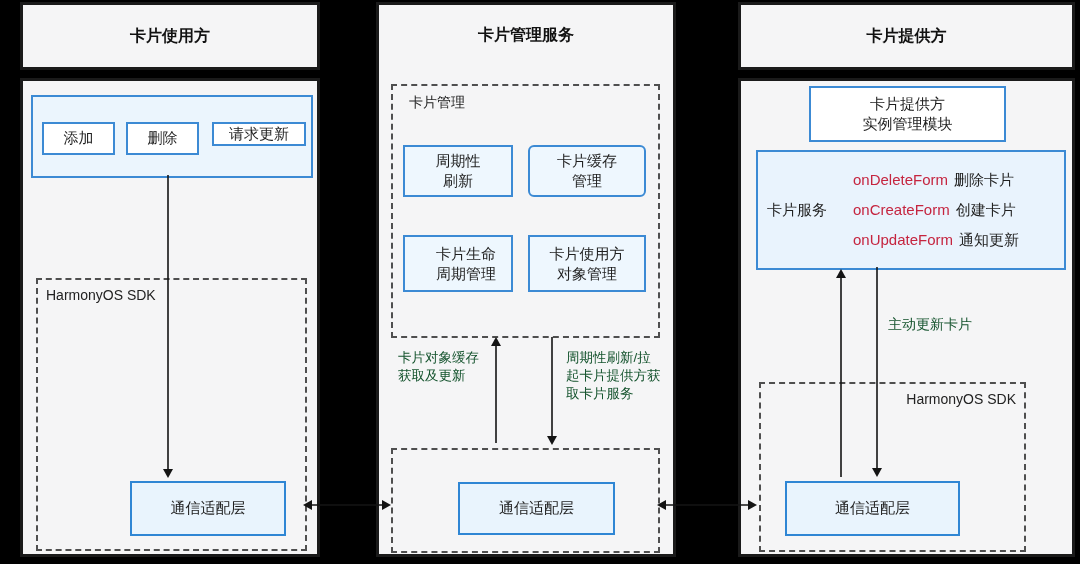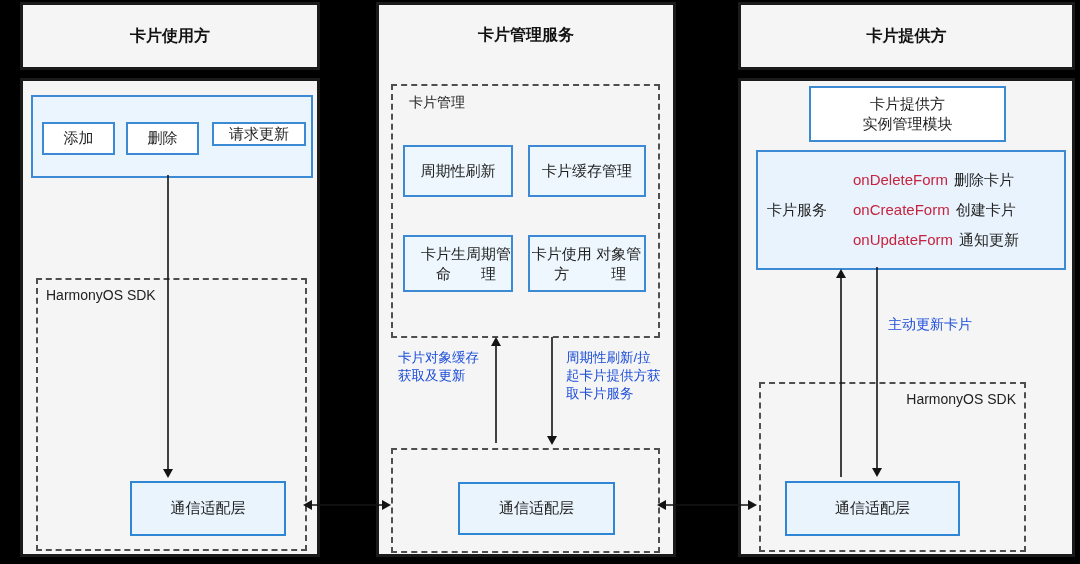--- a/index.html
+++ b/index.html
@@ -19,35 +19,35 @@
   }
   .whitebox {
     position:absolute; box-sizing:border-box;
     border:2px solid #3c8ad4; background:#ffffff;
     display:flex; align-items:center; justify-content:center;
     font-size:15px; text-align:center;
   }
   .module {
     position:absolute; box-sizing:border-box;
     border:2px solid #3c8ad4; background:#eef7fe;
-    display:flex; flex-direction:row; align-items:center; justify-content:center;
+    display:flex; flex-direction:column; align-items:center; justify-content:center;
     font-size:15px; line-height:20px; text-align:center;
   }
   .adapter {
     position:absolute; box-sizing:border-box;
     border:2px solid #2f86d4; background:#e9f4fd;
     display:flex; align-items:center; justify-content:center;
     font-size:15px;
   }
   .dashed {
     position:absolute; box-sizing:border-box;
     border:2px dashed #4f4f4f;
   }
   .dash-label { position:absolute; font-size:14px; color:#222; white-space:nowrap; }
-  .note { position:absolute; font-size:13.5px; color:#1d4ed8; line-height:18px; white-space:nowrap; }
+  .note { position:absolute; font-size:13.5px; color:#14532d; line-height:18px; white-space:nowrap; }
   .col2-title { position:absolute; left:0; top:20px; width:100%; text-align:center; }
   .service-box {
     position:absolute; box-sizing:border-box;
     border:2px solid #3c8ad4; background:#e9f3fd;
   }
   .service-label {
     position:absolute; left:9px; top:50%; transform:translateY(-50%);
     font-size:15px; color:#1f1f1f;text-align:center;
   }
   .cb-list {
@@ -89,21 +89,21 @@
 
     <div class="col2-title panel-title">卡片管理服务</div>
 
     <div class="dashed" style="left:12px; top:79px; width:269px; height:254px;">
       <div class="dash-label" style="left:16px; top:8px;">卡片管理</div>
 
       <div class="module" style="left:10px; top:59px; width:110px; height:52px;">
         <span>周期性</span>
         <span>刷新</span>
       </div>
-      <div class="module" style="left:135px; top:59px; width:118px; height:52px;">
+      <div class="module" style="left:135px; top:59px; width:118px; height:52px;border-radius:6px;">
         <span>卡片缓存</span>
         <span>管理</span>
       </div>
       <div class="module" style="left:10px; top:149px; width:110px; height:57px;padding-left:16px;">
         <span>卡片生命</span>
         <span>周期管理</span>
       </div>
       <div class="module" style="left:135px; top:149px; width:118px; height:57px;">
         <span>卡片使用方</span>
         <span>对象管理</span>

